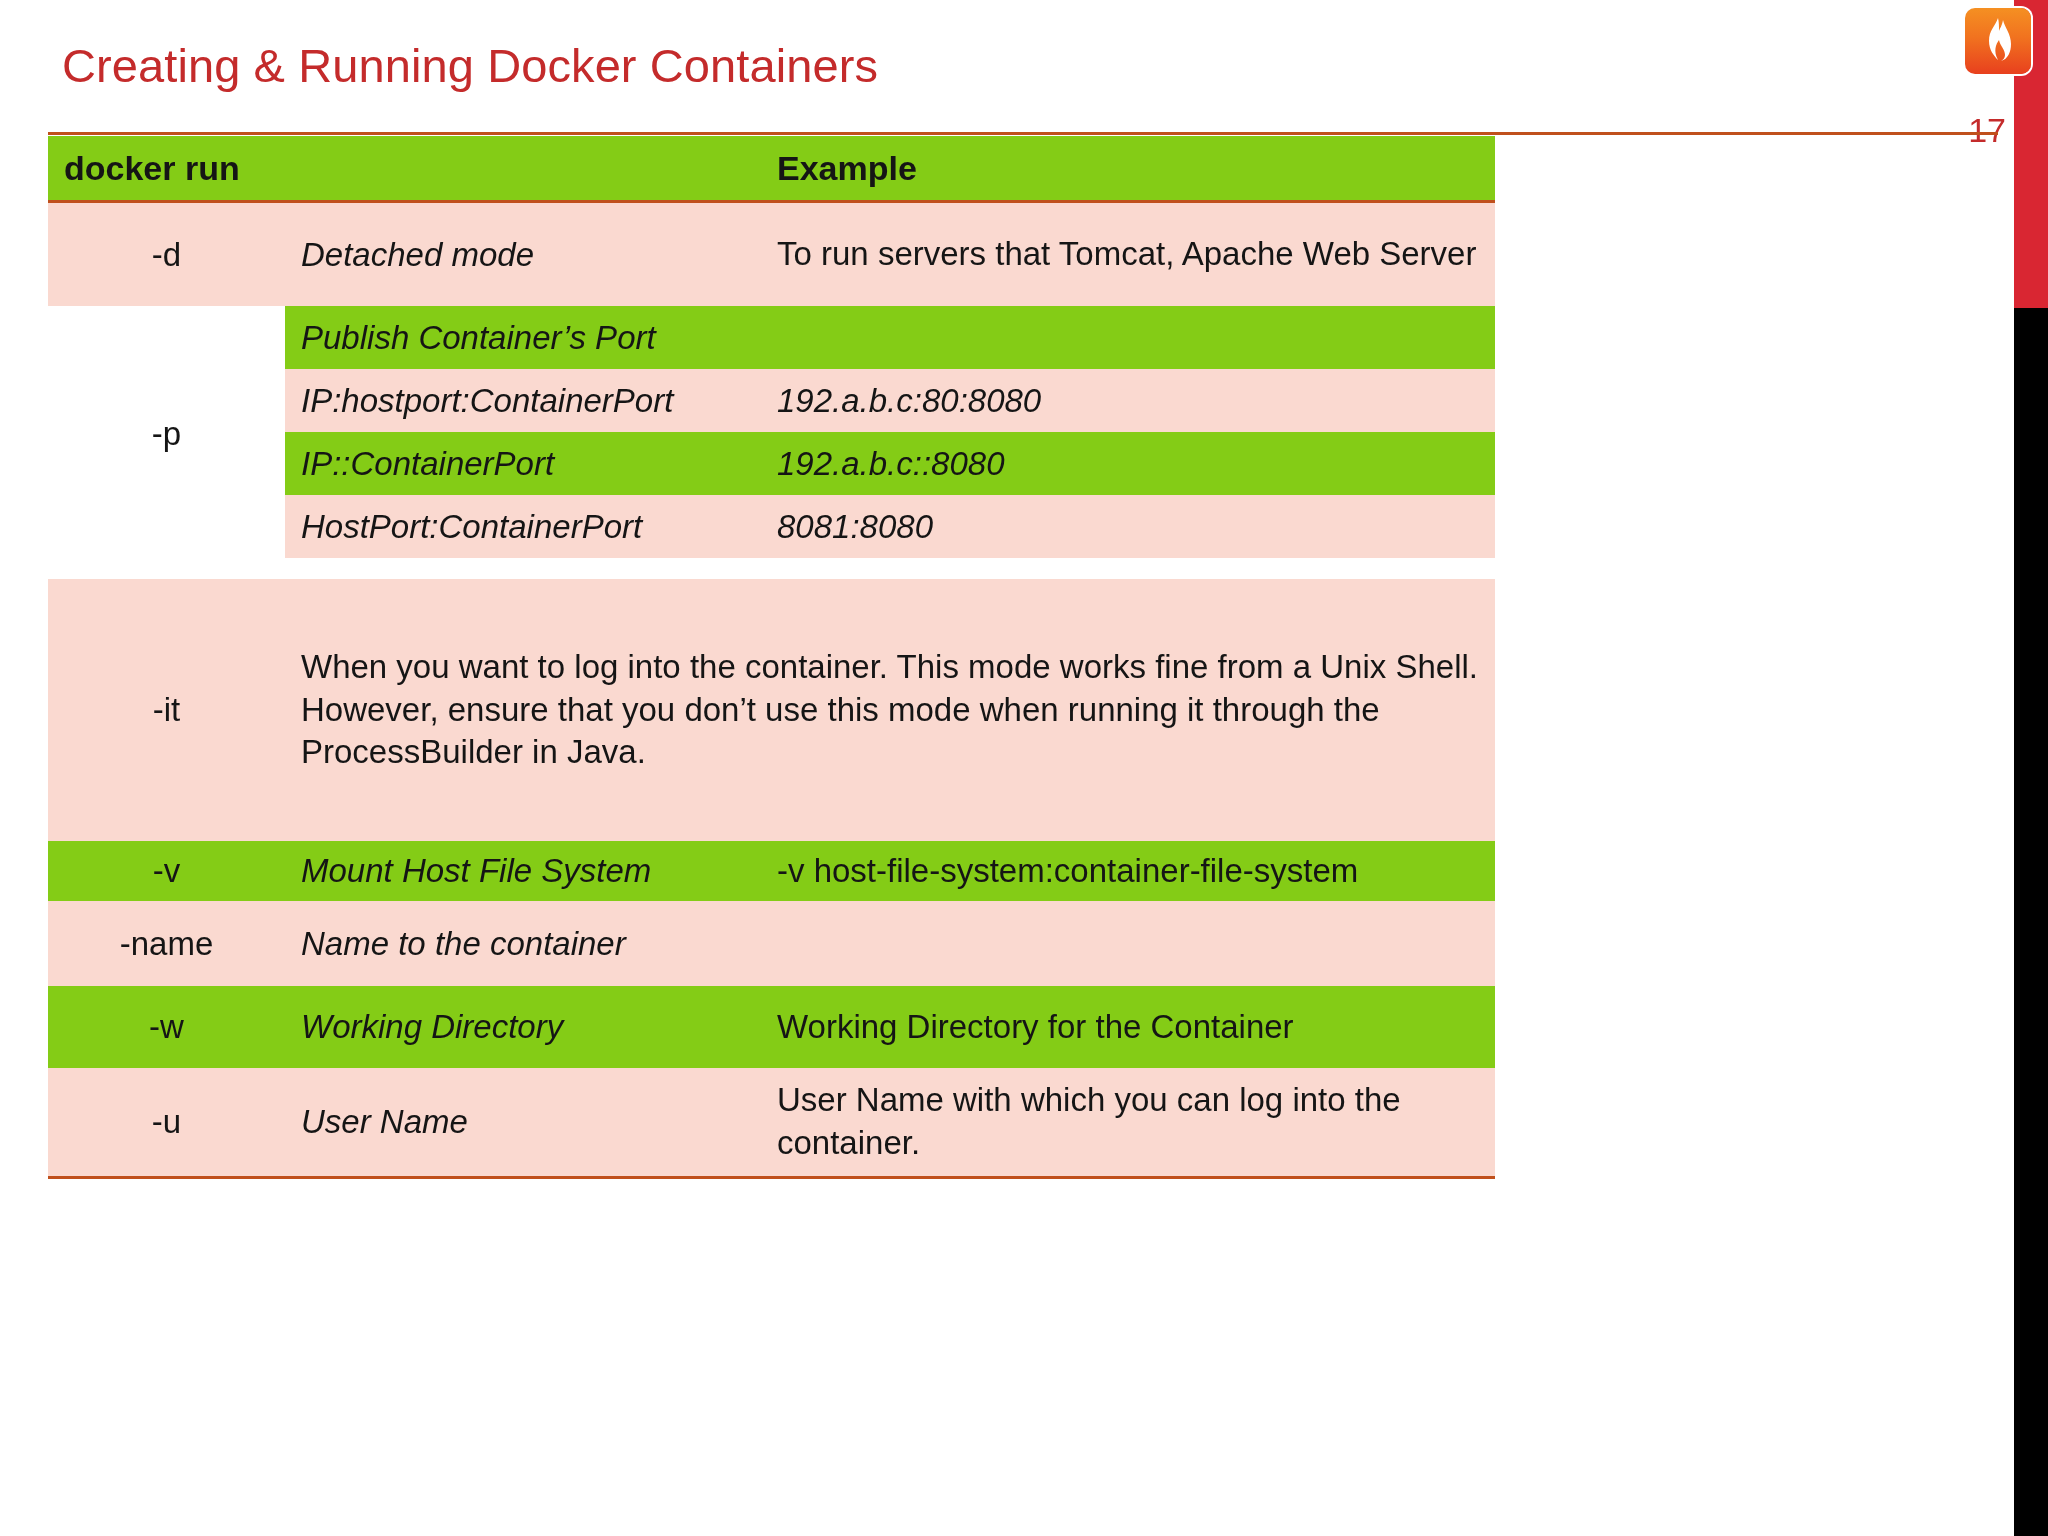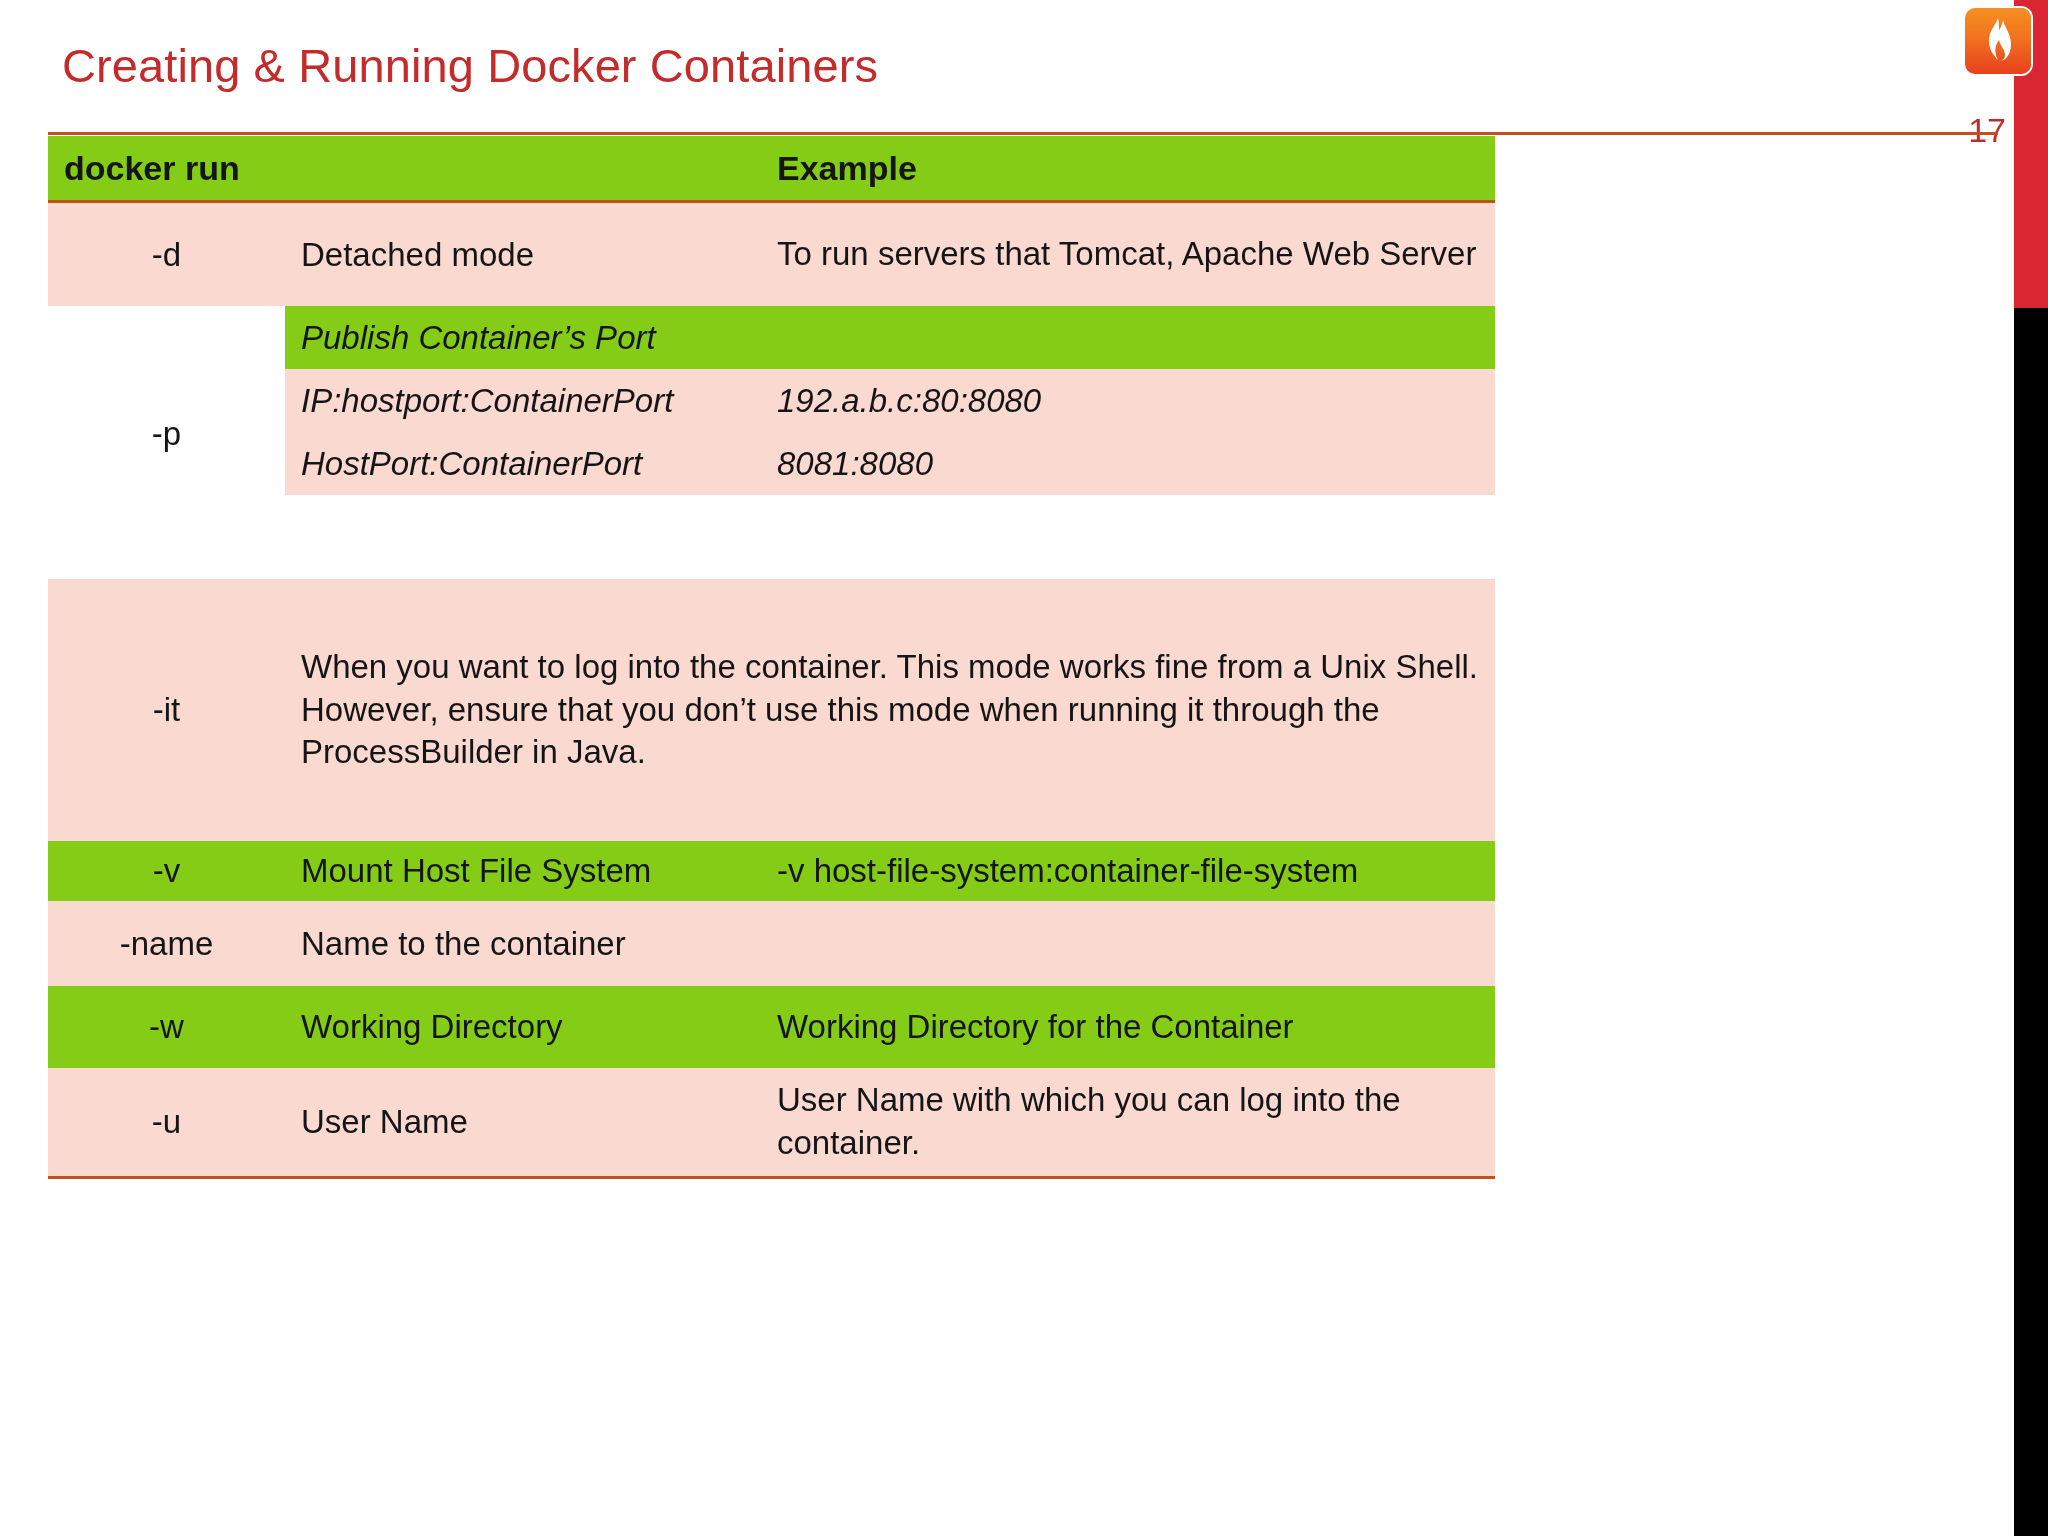--- a/index.html
+++ b/index.html
@@ -107,20 +107,21 @@
   }
   .c-desc {
     width: 476px;
     flex: 0 0 476px;
     display: flex;
     align-items: center;
     font-size: 33px;
     color: #151515;
     padding-left: 16px;
     box-sizing: border-box;
+    font-style: italic;
   }
   .c-ex {
     flex: 1 1 auto;
     display: flex;
     align-items: center;
     font-size: 33px;
     color: #151515;
     padding-left: 16px;
     padding-right: 8px;
     box-sizing: border-box;
@@ -232,20 +233,24 @@
     <div class="group-opt">-p</div>
     <div class="group-sub">
       <div class="sub-row plain">
         <div class="sub-desc">Publish Container’s Port</div>
         <div class="sub-ex"></div>
       </div>
       <div class="sub-row shade">
         <div class="sub-desc">IP:hostport:ContainerPort</div>
         <div class="sub-ex">192.a.b.c:80:8080</div>
       </div>
+      <div class="sub-row plain">
+        <div class="sub-desc">IP::ContainerPort</div>
+        <div class="sub-ex">192.a.b.c::8080</div>
+      </div>
       <div class="sub-row shade">
         <div class="sub-desc">HostPort:ContainerPort</div>
         <div class="sub-ex">8081:8080</div>
       </div>
     </div>
   </div>
 
   <div style="height:18px;background:#ffffff;"></div>
 
   <div class="t-row shade" style="height:262px;">

